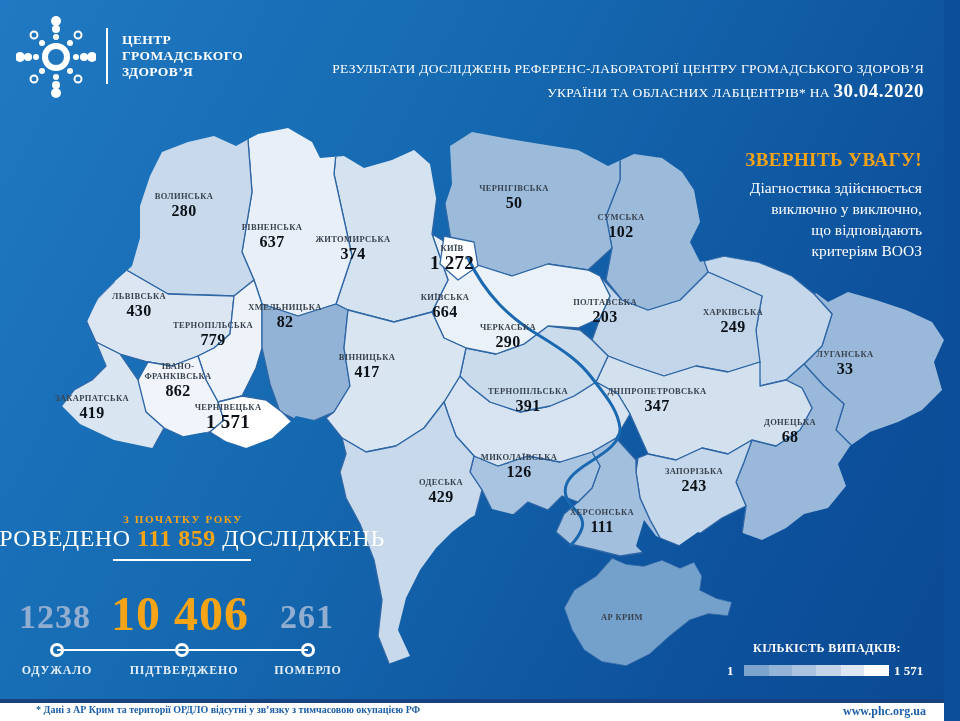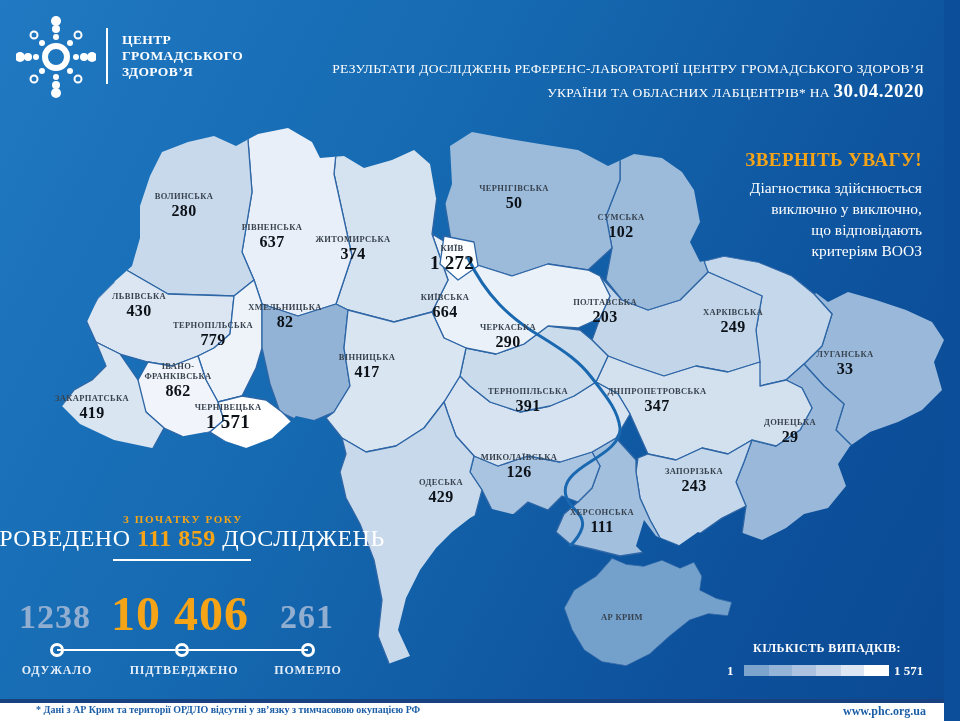--- a/index.html
+++ b/index.html
@@ -225,21 +225,21 @@
   <div class="region-label" style="left:528px;top:386px">
       <span class="rname">ТЕРНОПІЛЬСЬКА</span>
       <span class="rvalue">391</span>
     </div>
   <div class="region-label" style="left:657px;top:386px">
       <span class="rname">ДНІПРОПЕТРОВСЬКА</span>
       <span class="rvalue">347</span>
     </div>
   <div class="region-label" style="left:790px;top:417px">
       <span class="rname">ДОНЕЦЬКА</span>
-      <span class="rvalue">29</span>
+      <span class="rvalue">68</span>
     </div>
   <div class="region-label" style="left:694px;top:466px">
       <span class="rname">ЗАПОРІЗЬКА</span>
       <span class="rvalue">243</span>
     </div>
   <div class="region-label" style="left:441px;top:477px">
       <span class="rname">ОДЕСЬКА</span>
       <span class="rvalue">429</span>
     </div>
   <div class="region-label" style="left:519px;top:452px">

